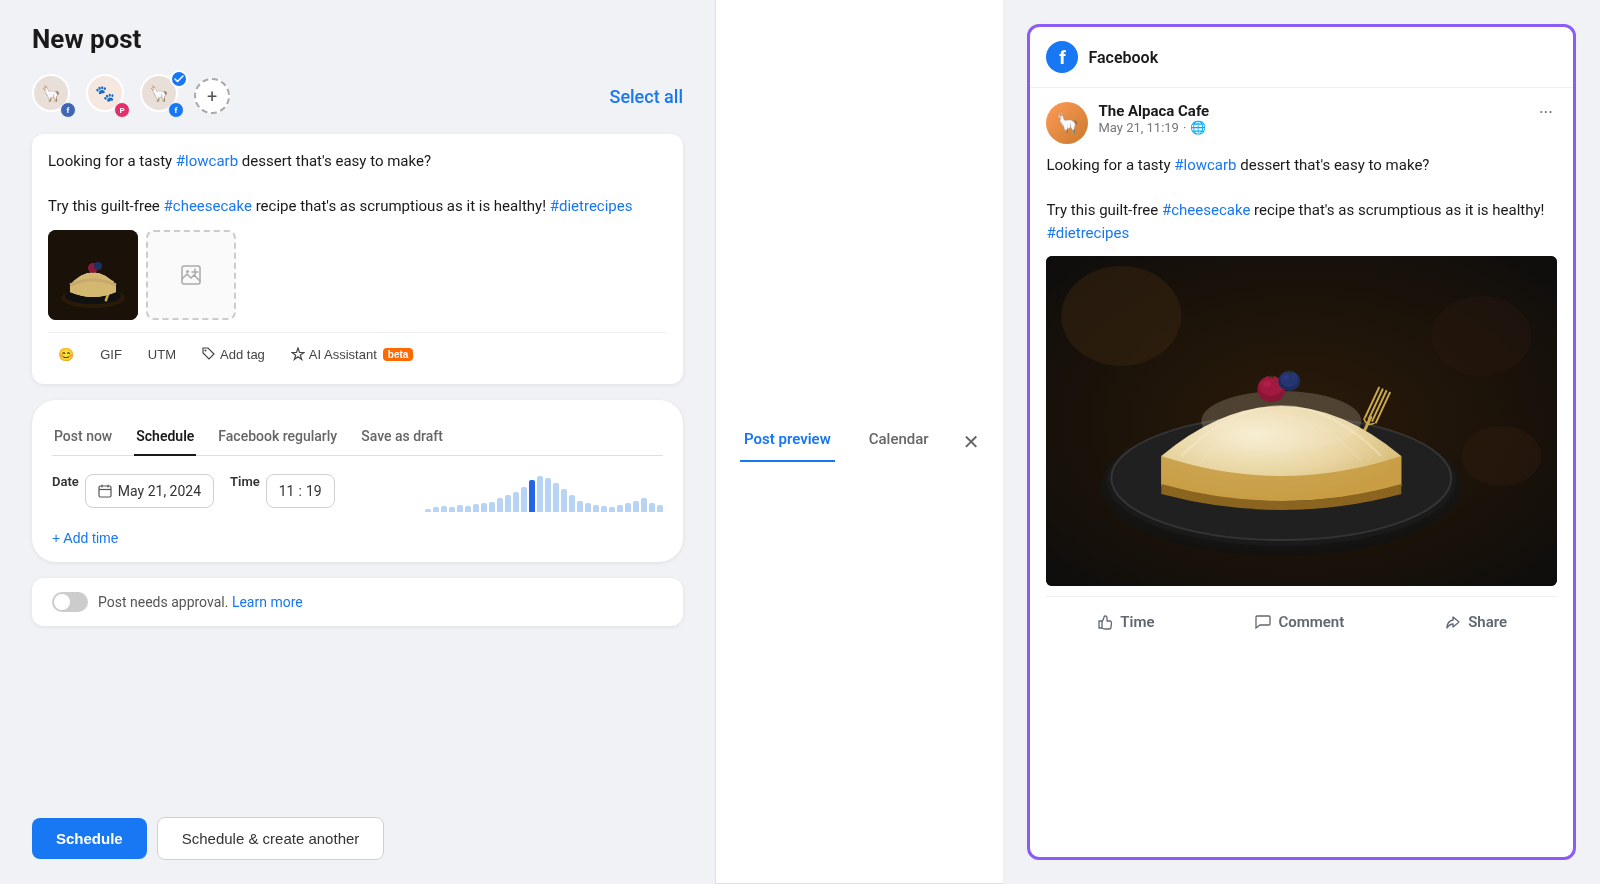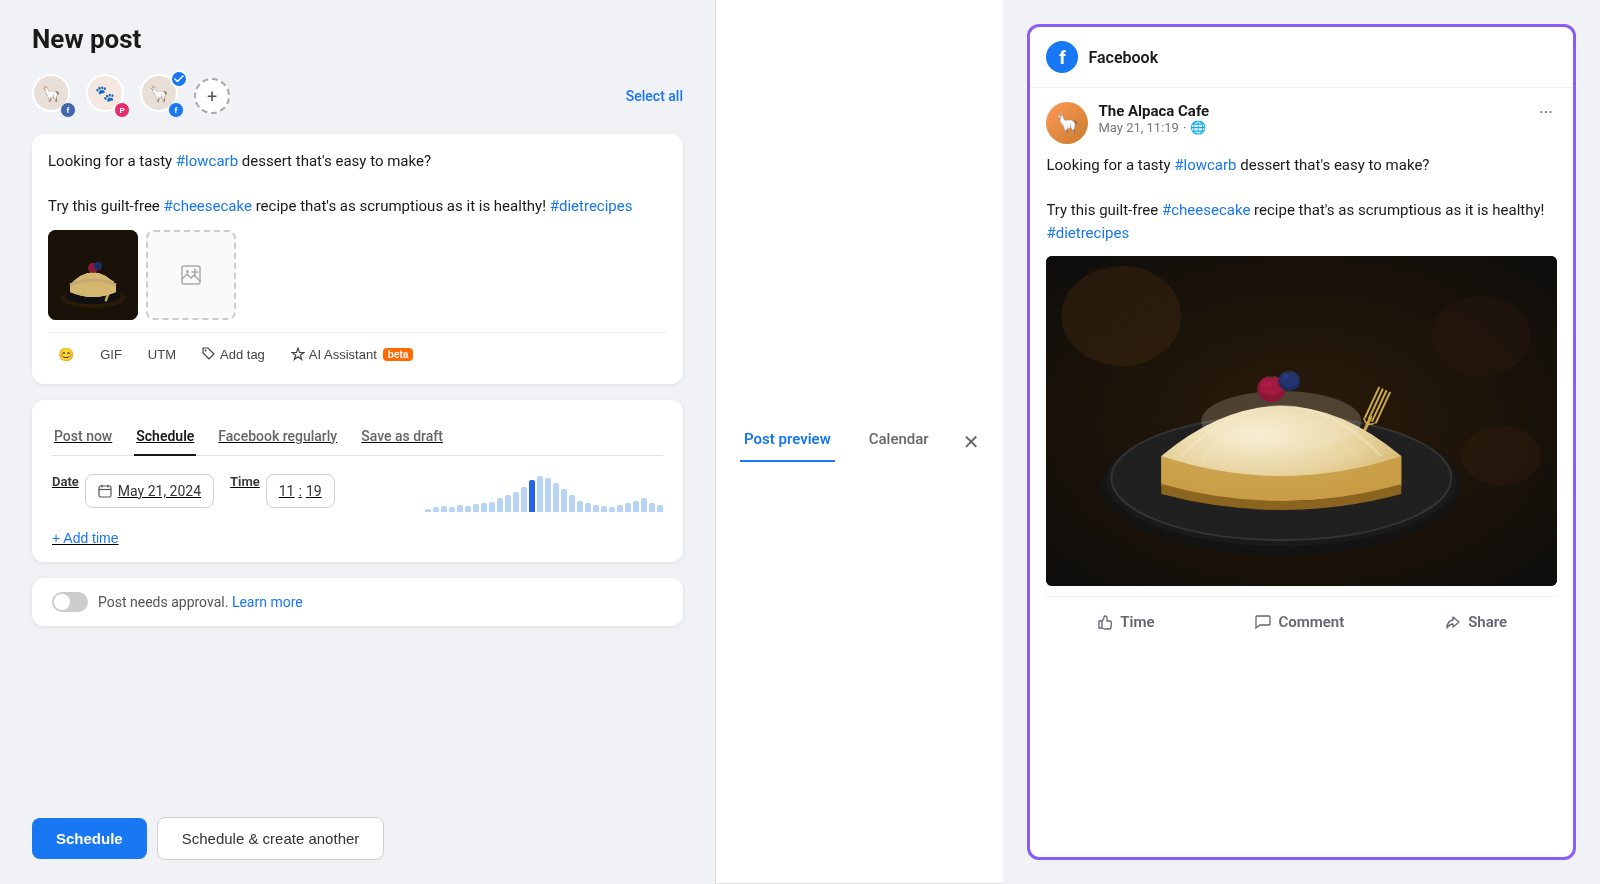--- a/index.html
+++ b/index.html
@@ -34,21 +34,21 @@
       display: flex;
       align-items: center;
       justify-content: center;
       font-size: 18px;
       color: #555;
       cursor: pointer;
     }
     .select-all-link {
       margin-left: auto;
       color: #1877f2;
-      font-size: 14px;
+      font-size: 18px;
       font-weight: 500;
       cursor: pointer;
       text-decoration: none;
     }
 
     
     .composer-card {
       background: white;
       border-radius: 12px;
       padding: 16px;
@@ -119,24 +119,23 @@
       font-size: 10px;
       font-weight: 600;
       padding: 1px 5px;
       border-radius: 4px;
       margin-left: 2px;
     }
 
     
     .schedule-card {
       background: white;
-      border-radius: 12px;
+      border-radius: 24px;
       padding: 20px 20px 16px;
       box-shadow: 0 1px 4px rgba(0,0,0,0.08);
-      text-decoration: underline;
     }
     .tabs-row {
       display: flex;
       gap: 20px;
       border-bottom: 1px solid #e0e0e0;
       margin-bottom: 18px;
     }
     .tab-item {
       padding: 8px 2px 10px;
       font-size: 14px;

